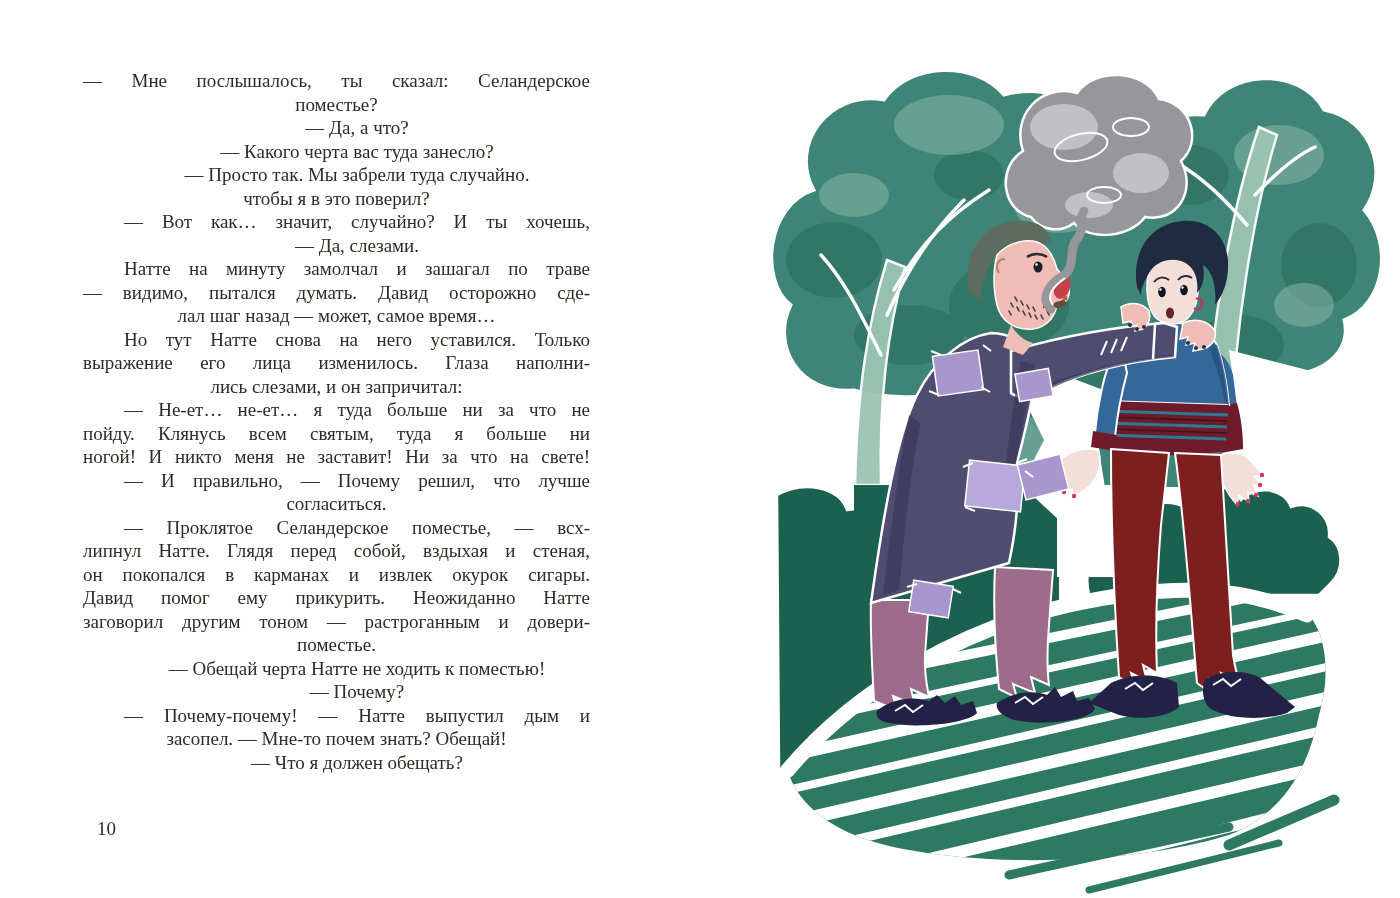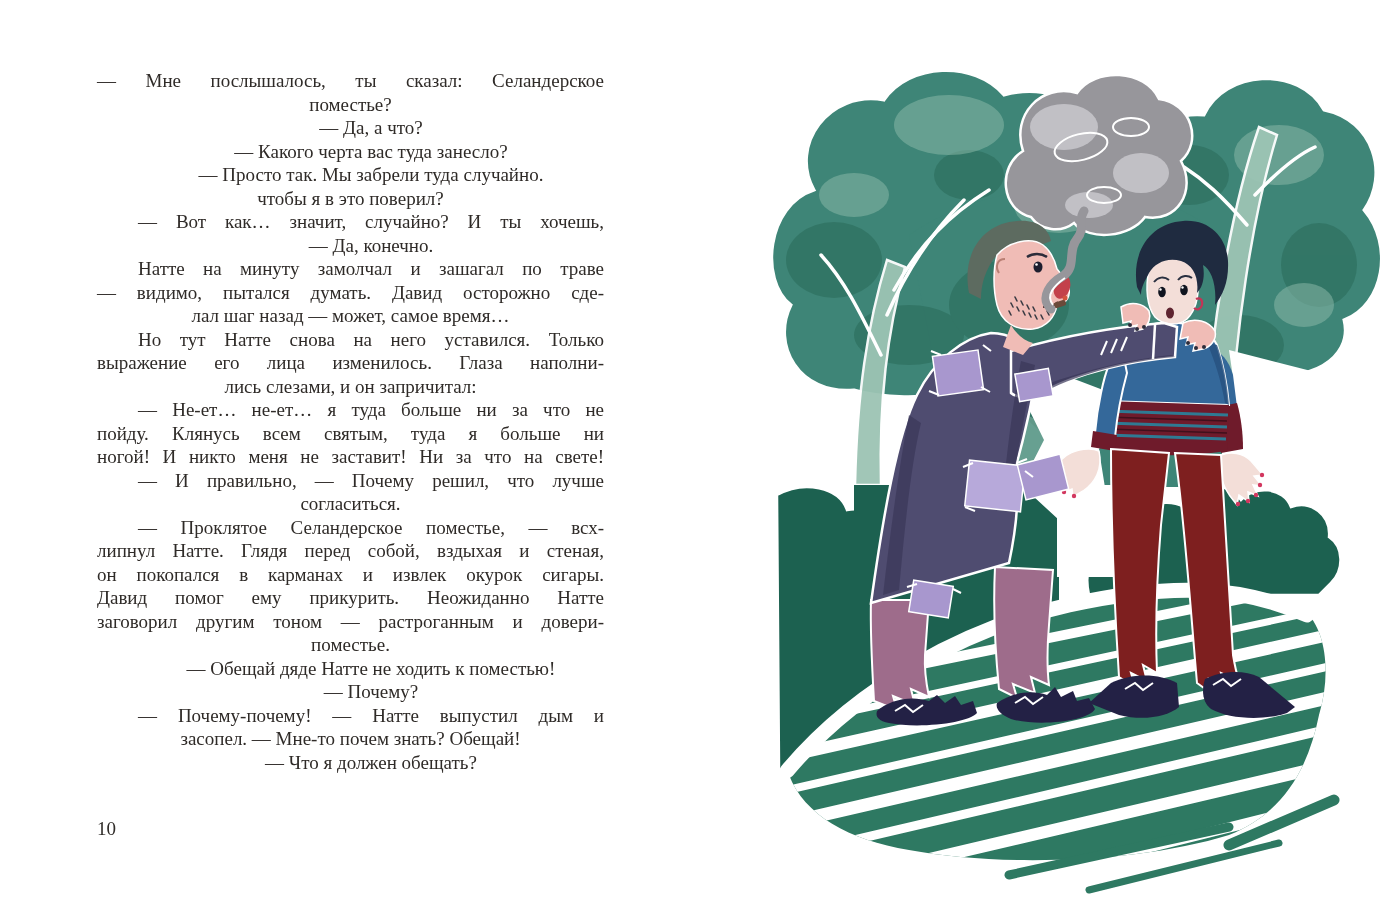--- a/index.html
+++ b/index.html
@@ -1,57 +1,57 @@
 <!DOCTYPE html>
 <html><head>
 <meta charset="utf-8">
 <style>
   html,body{margin:0;padding:0;}
   body{width:1400px;height:898px;background:#ffffff;position:relative;overflow:hidden;
        font-family:"Liberation Serif", serif;}
-  .text-column{position:absolute;left:97px;top:69px;width:507px;color:#2f2b28;
+  .text-column{position:absolute;left:83px;top:69px;width:507px;color:#2f2b28;
        font-size:19px;line-height:23.5px;}
   .line{height:23.5px;overflow:visible;text-align:center;}
   .line.indent{padding-left:41px;}
   .line.just{text-align:justify;text-align-last:justify;}
   .page-number{position:absolute;left:97px;top:818px;width:507px;text-align:left;
        font-size:19px;color:#2f2b28;}
   .illustration{position:absolute;left:758px;top:55px;width:642px;height:843px;}
   svg{display:block;}
 </style>
 </head>
 <body>
 
 <div class="text-column">
     <div class="line just">— Мне послышалось, ты сказал: Селандерское</div>
     <div class="line">поместье?</div>
     <div class="line indent">— Да, а что?</div>
     <div class="line indent">— Какого черта вас туда занесло?</div>
     <div class="line indent">— Просто так. Мы забрели туда случайно.</div>
     <div class="line">чтобы я в это поверил?</div>
     <div class="line indent just">— Вот как… значит, случайно? И ты хочешь,</div>
-    <div class="line indent">— Да, конечно.</div>
+    <div class="line indent">— Да, слезами.</div>
     <div class="line indent just">Натте на минуту замолчал и зашагал по траве</div>
     <div class="line just">— видимо, пытался думать. Давид осторожно сде-</div>
     <div class="line">лал шаг назад — может, самое время…</div>
     <div class="line indent just">Но тут Натте снова на него уставился. Только</div>
     <div class="line just">выражение его лица изменилось. Глаза наполни-</div>
     <div class="line">лись слезами, и он запричитал:</div>
     <div class="line indent just">— Не-ет… не-ет… я туда больше ни за что не</div>
     <div class="line just">пойду. Клянусь всем святым, туда я больше ни</div>
     <div class="line just">ногой! И никто меня не заставит! Ни за что на свете!</div>
     <div class="line indent just">— И правильно, — Почему решил, что лучше</div>
     <div class="line">согласиться.</div>
     <div class="line indent just">— Проклятое Селандерское поместье, — всх-</div>
     <div class="line just">липнул Натте. Глядя перед собой, вздыхая и стеная,</div>
     <div class="line just">он покопался в карманах и извлек окурок сигары.</div>
     <div class="line just">Давид помог ему прикурить. Неожиданно Натте</div>
     <div class="line just">заговорил другим тоном — растроганным и довери-</div>
     <div class="line">поместье.</div>
-    <div class="line indent">— Обещай дяде Натте не ходить к поместью!</div>
+    <div class="line indent">— Обещай черта Натте не ходить к поместью!</div>
     <div class="line indent">— Почему?</div>
     <div class="line indent just">— Почему-почему! — Натте выпустил дым и</div>
     <div class="line">засопел. — Мне-то почем знать? Обещай!</div>
     <div class="line indent">— Что я должен обещать?</div>
   </div>
 
 <div class="page-number">10</div>
 
 <div class="illustration">
 <svg viewBox="0 0 640 843" width="642" height="843" role="img" aria-label="Watercolor: ragged uncle Natte in a patched coat grips frightened boy David by the shoulders between two teal trees; cigar smoke billows overhead; they stand on a green hillock with white brush stripes">

